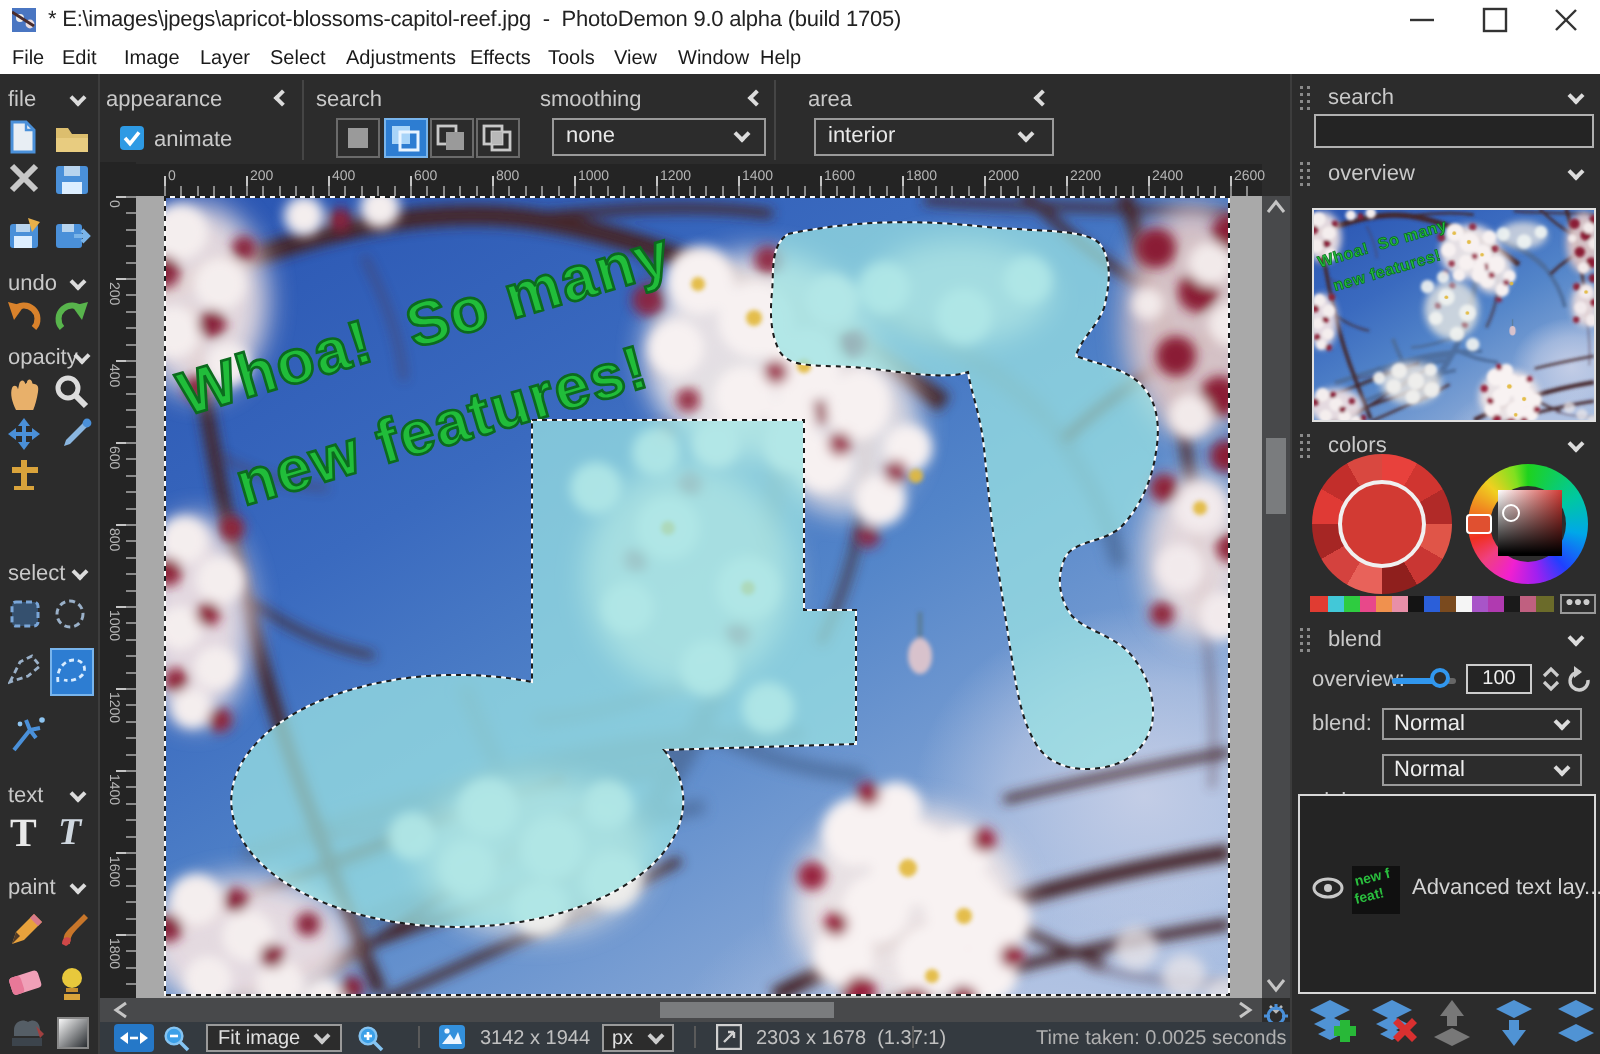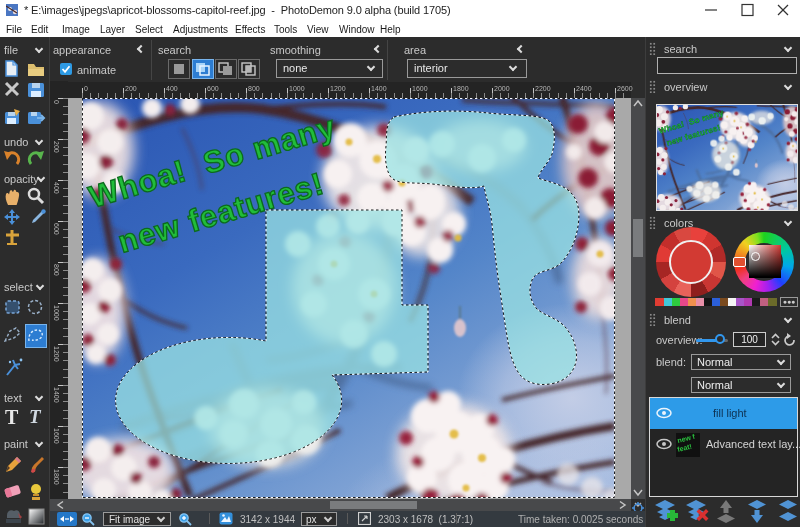--- a/index.html
+++ b/index.html
@@ -646,27 +646,20 @@
   <span class="lab" style="left:10px;top:319px">blend:</span>
   <div class="dd" style="left:45px;top:317px;width:100px;height:16px"></div>
   <span class="lab" style="left:51px;top:319px;color:#ededed">Normal</span>
   <span class="chv" style="left:132px;top:321px"></span>
   <span class="lab" style="left:10px;top:358px">alpha:</span>
   <div class="dd" style="left:45px;top:340px;width:100px;height:16px"></div>
   <span class="lab" style="left:51px;top:342px;color:#ededed">Normal</span>
   <span class="chv" style="left:132px;top:344px"></span>
 
   <div class="abs" style="left:3px;top:360px;width:149px;height:100px;background:#242424;border:1px solid #d8d8d8">
-    <div class="abs" style="left:0;top:0;width:147px;height:31px;background:#2d9be8">
-      <svg class="abs" style="left:6px;top:9px" width="16" height="12">
-          <ellipse cx="8" cy="6" rx="7" ry="4.5" fill="none" stroke="#eaf4fc" stroke-width="1.5"></ellipse>
-          <circle cx="8" cy="6" r="2" fill="#eaf4fc"></circle>
-        </svg>
-      <span class="abs" style="left:63px;top:9px;font-size:11px;color:#0d3050">fill light</span>
-    </div>
     <div class="abs" style="left:0;top:31px;width:147px;height:31px">
       <svg class="abs" style="left:6px;top:9px" width="16" height="12">
           <ellipse cx="8" cy="6" rx="7" ry="4.5" fill="none" stroke="#c8c8c8" stroke-width="1.5"></ellipse>
           <circle cx="8" cy="6" r="2" fill="#c8c8c8"></circle>
         </svg>
       <div class="abs" style="left:26px;top:4px;width:24px;height:24px;background:#101010">
         <svg width="24" height="24">
             <text x="2" y="10" font-size="7" fill="#2abf3e" transform="rotate(-14 2 10)" font-weight="bold">new f</text>
             <text x="2" y="19" font-size="7" fill="#2abf3e" transform="rotate(-14 2 19)" font-weight="bold">feat!</text>
           </svg>

